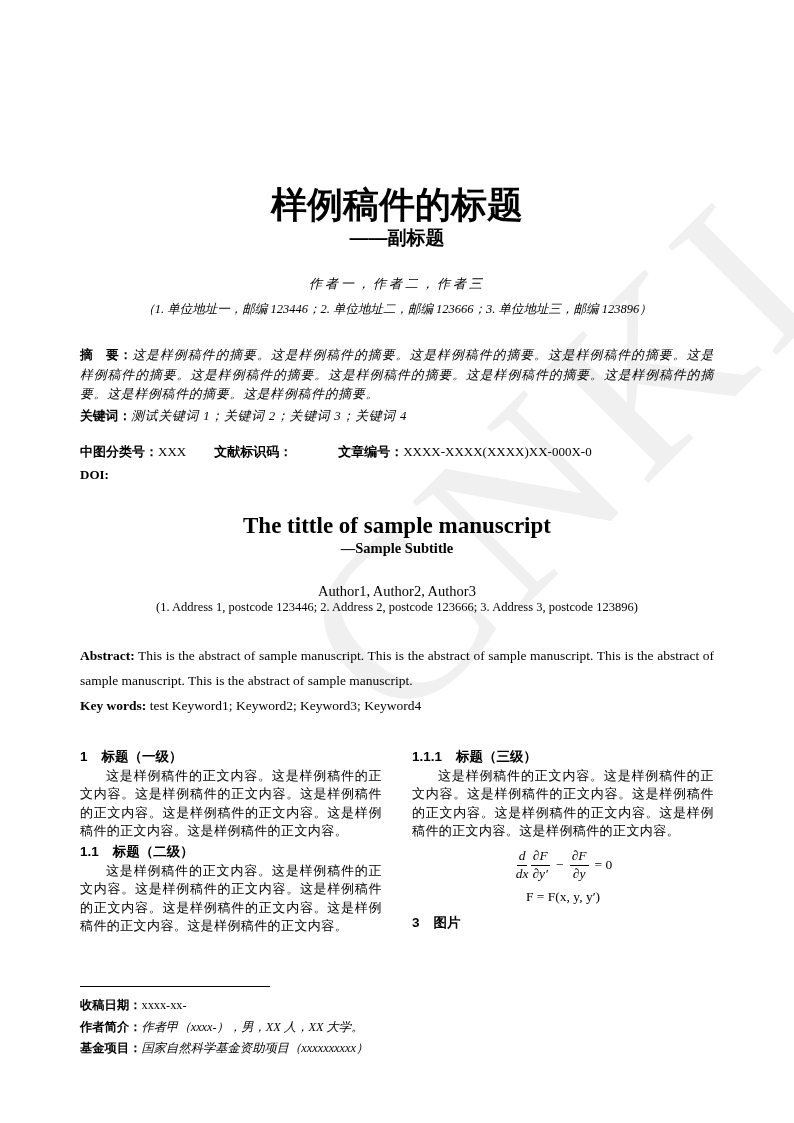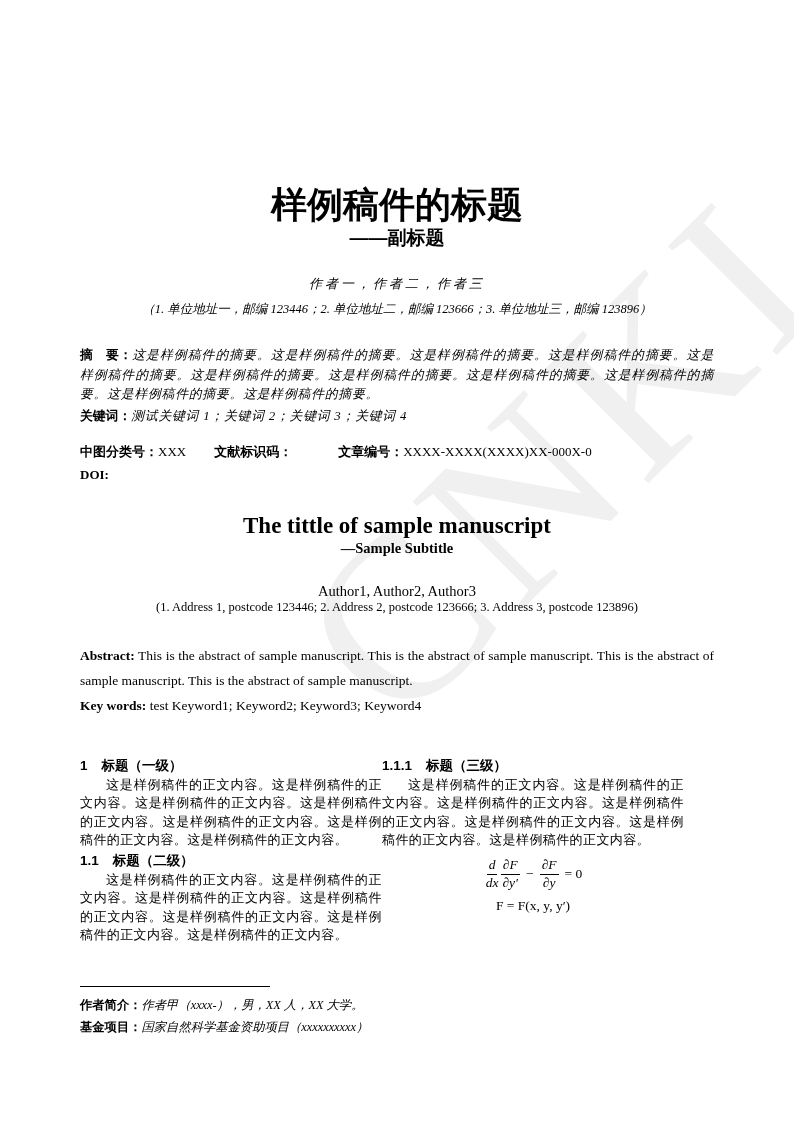--- a/index.html
+++ b/index.html
@@ -45,21 +45,21 @@
   .zh-doi { font-size:13px; font-weight:bold; line-height:19px; margin-top:4px; }
 
   .en-title { text-align:center; font-weight:bold; font-size:23px; line-height:22px; margin-top:31px; }
   .en-subtitle { text-align:center; font-weight:bold; font-size:14.5px; line-height:19px; margin-top:2px; }
   .en-authors { text-align:center; font-size:14.5px; margin-top:25px; }
   .en-affil { text-align:center; font-size:12.5px; }
 
   .en-abstract { margin-top:28px; font-size:13.5px; line-height:25px; text-align:justify; }
   .en-keywords { font-size:13.5px; line-height:25px; }
 
-  .columns { display:flex; margin-top:36px; }
+  .columns { display:flex; gap:30px; margin-top:27px; }
   .col { width:302px; }
   .sec-heading { font-family:"Liberation Sans",sans-serif; font-weight:bold; font-size:13.5px; line-height:20px; margin-top:2px; }
   .sec-heading .sec-num { display:inline-block; }
   .sec-heading .sec-text { margin-left:14px; }
   .body-para { font-size:13px; line-height:18.3px; text-align:justify; text-indent:2em; letter-spacing:0.4px; }
 
   .equation { text-align:center; font-size:13.5px; margin:9px 0 7px 0; }
   .frac { display:inline-flex; flex-direction:column; align-items:center; vertical-align:middle; font-style:italic; }
   .frac .fnum { padding:0 2px 1px 2px; border-bottom:1px solid #000; line-height:1.1; }
   .frac .fden { padding:1px 2px 0 2px; line-height:1.1; }
@@ -126,24 +126,26 @@
               <span class="fnum">∂F</span>
               <span class="fden">∂y′</span>
             </span><span class="eq-op">−</span><span class="frac">
               <span class="fnum">∂F</span>
               <span class="fden">∂y</span>
             </span><span class="eq-rhs">= 0</span>
         </div>
 
         <div class="equation2">F = F(x, y, y′)</div>
 
+        <div class="sec-heading"><span class="sec-num">3</span><span class="sec-text">图片</span></div>
       </div>
 
     </div>
   </div>
 
   <div class="footnote">
     <div class="footnote-rule"></div>
+    <div class="fn-line"><span class="label-b">收稿日期：</span><span>xxxx-xx-</span></div>
     <div class="fn-line"><span class="label-b">作者简介：</span><span class="kai">作者甲（xxxx-），男，XX 人，XX 大学。</span></div>
     <div class="fn-line"><span class="label-b">基金项目：</span><span class="kai">国家自然科学基金资助项目（xxxxxxxxxx）</span></div>
   </div>
 
 </div>
 
 </body></html>

